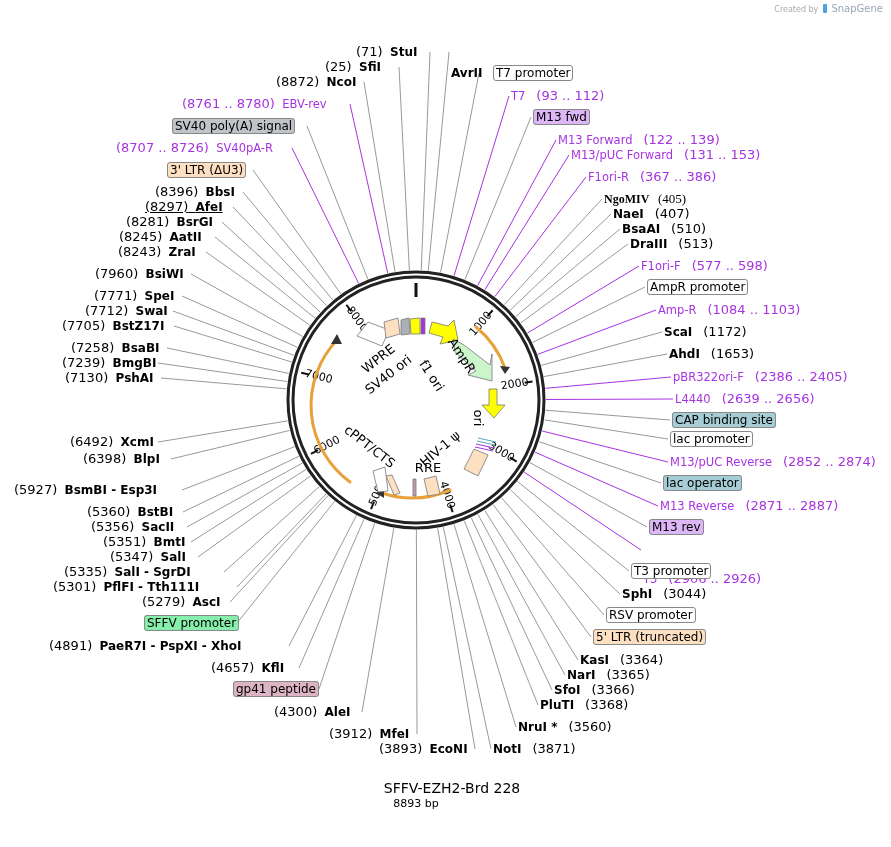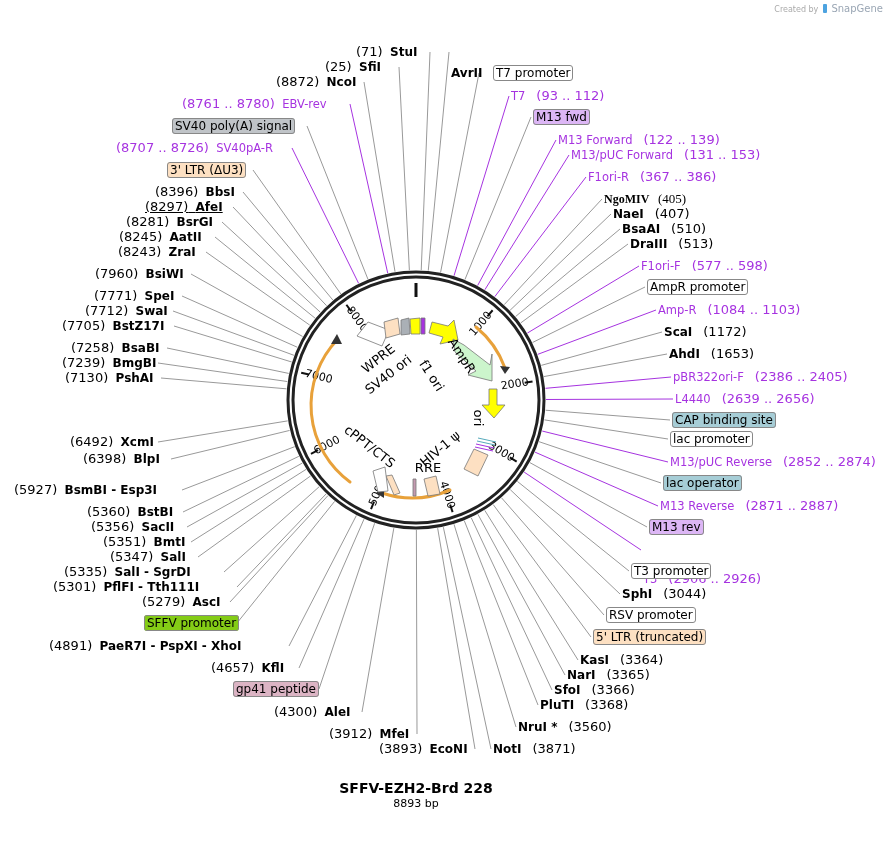--- a/index.html
+++ b/index.html
@@ -7,21 +7,21 @@
   #map{position:absolute;left:0;top:0;}
   .lbl{position:absolute;white-space:nowrap;font-size:11.5px;line-height:14px;color:#000;}
   .lbl b{font-weight:bold;font-size:12px;}
   .num{font-size:13px;color:#000;}
   .primer{color:#a633e0;}
   .primer .num{color:#a633e0;}
   .feat{border:1px solid #888;border-radius:3px;padding:0 2px;font-size:12px;line-height:15px;background:#fff;}
   .credit{position:absolute;right:8px;top:3px;font-size:8px;color:#aaa;}
   .credit .sg{font-size:10px;color:#9aa6b4;}
   .credit .logo{display:inline-block;width:4px;height:9px;background:#4da3e0;border-radius:1px;margin:0 2px;vertical-align:-1px;}
-  .title{position:absolute;left:0;width:832px;text-align:center;top:780px;font-weight:bold;font-size:14px;}
+  .title{position:absolute;left:0;width:832px;text-align:center;top:780px;font-weight:normal;font-size:14px;padding-left:36px;}
   .subtitle{position:absolute;left:0;width:832px;text-align:center;top:797px;font-size:11px;}
 </style>
 </head>
 <body>
 
 <div class="credit">
   <span>Created by</span>
   <span class="logo"></span>
   <span class="sg">SnapGene</span>
 </div>
@@ -192,21 +192,21 @@
     <div class="lbl" style="left: 70px; top: 435px;"><span class="num">(6492)</span>&nbsp; <b>XcmI</b></div>
     <div class="lbl" style="left: 83px; top: 452px;"><span class="num">(6398)</span>&nbsp; <b>BlpI</b></div>
     <div class="lbl" style="left: 14px; top: 483px;"><span class="num">(5927)</span>&nbsp; <b>BsmBI  - Esp3I</b></div>
     <div class="lbl" style="left: 87px; top: 505px;"><span class="num">(5360)</span>&nbsp; <b>BstBI</b></div>
     <div class="lbl" style="left: 91px; top: 520px;"><span class="num">(5356)</span>&nbsp; <b>SacII</b></div>
     <div class="lbl" style="left: 103px; top: 535px;"><span class="num">(5351)</span>&nbsp; <b>BmtI</b></div>
     <div class="lbl" style="left: 110px; top: 550px;"><span class="num">(5347)</span>&nbsp; <b>SalI</b></div>
     <div class="lbl" style="left: 64px; top: 565px;"><span class="num">(5335)</span>&nbsp; <b>SalI  - SgrDI</b></div>
     <div class="lbl" style="left: 53px; top: 580px;"><span class="num">(5301)</span>&nbsp; <b>PflFI  - Tth111I</b></div>
     <div class="lbl" style="left: 142px; top: 595px;"><span class="num">(5279)</span>&nbsp; <b>AscI</b></div>
-    <div class="lbl" style="left: 144px; top: 616px;"><span class="feat" style="background: #84cc16;">SFFV promoter</span></div>
+    <div class="lbl" style="left: 144px; top: 616px;"><span class="feat" style="background: #86efac;">SFFV promoter</span></div>
     <div class="lbl" style="left: 49px; top: 639px;"><span class="num">(4891)</span>&nbsp; <b>PaeR7I  - PspXI  - XhoI</b></div>
     <div class="lbl" style="left: 211px; top: 661px;"><span class="num">(4657)</span>&nbsp; <b>KflI</b></div>
     <div class="lbl" style="left: 233px; top: 682px;"><span class="feat" style="background: rgb(220, 180, 196);">gp41 peptide</span></div>
     <div class="lbl" style="left: 274px; top: 705px;"><span class="num">(4300)</span>&nbsp; <b>AleI</b></div>
     <div class="lbl" style="left: 329px; top: 727px;"><span class="num">(3912)</span>&nbsp; <b>MfeI</b></div>
     <div class="lbl" style="left: 379px; top: 742px;"><span class="num">(3893)</span>&nbsp; <b>EcoNI</b></div>
     <div class="lbl" style="left: 451px; top: 45px; margin-top: 21px;"><b>AvrII</b>&nbsp;&nbsp; <span class="num">(72)</span></div>
     <div class="lbl" style="left: 481px; top: 66px;"><span class="feat" style="background: rgb(255, 255, 255); margin-left: 12px;">T7 promoter</span></div>
     <div class="lbl primer" style="left: 511px; top: 89px;"><span>T7</span>&nbsp;&nbsp; <span class="num">(93 .. 112)</span></div>
     <div class="lbl" style="left: 533px; top: 110px;"><span class="feat" style="background: rgb(220, 182, 245);">M13 fwd</span></div>

